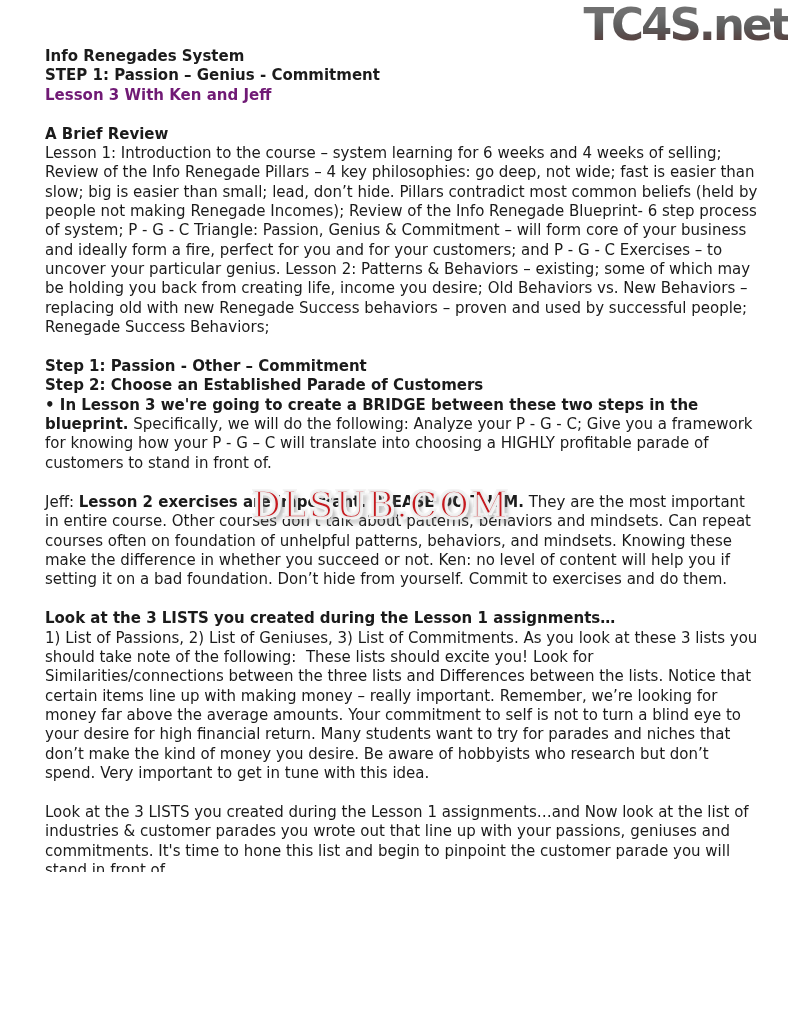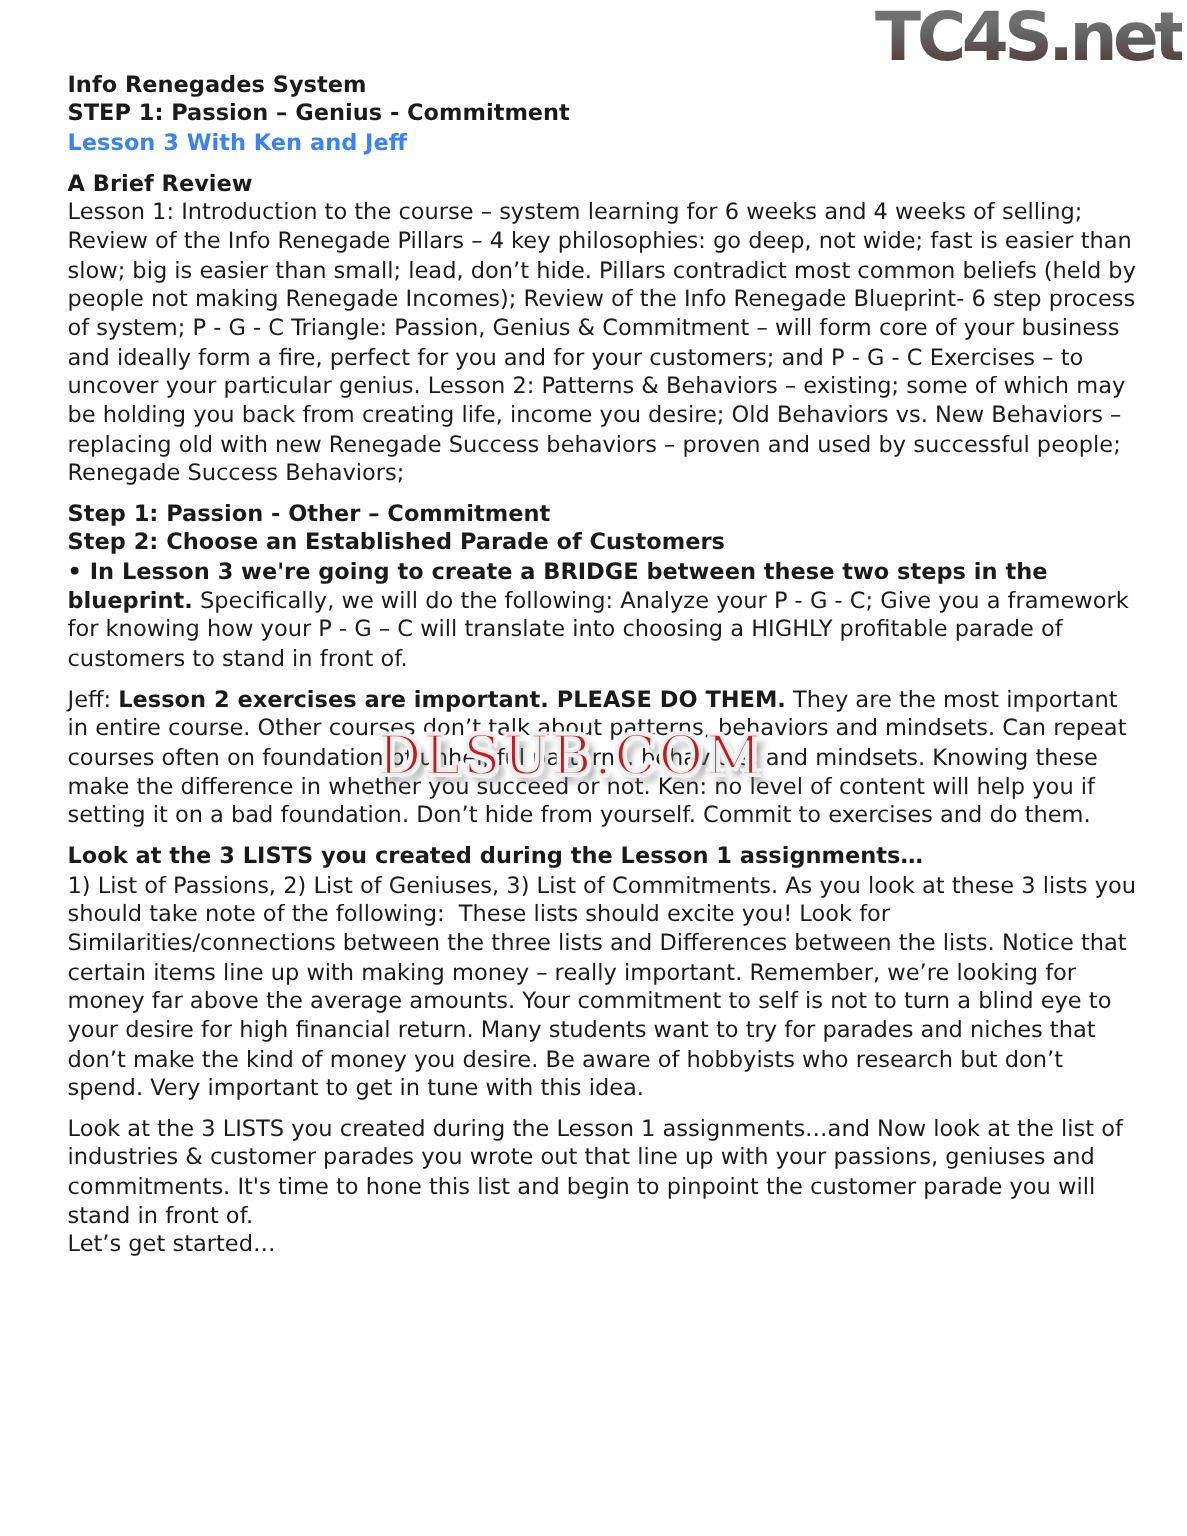--- a/index.html
+++ b/index.html
@@ -11,21 +11,21 @@
     font-family:"DejaVu Sans", sans-serif;
     color:#1b1b1b;
   }
   .content{
     position:absolute;
     left:45px;top:47px;width:713px;
     font-size:15px;
     line-height:19.3px;
   }
   p.para{margin:0;white-space:pre-wrap;}
-  p.space-before{margin-top:8px;}
+  p.space-before{margin-top:20px;}
   .b{font-weight:bold;text-align:center;}
 
   
   .tc4s{
     position:absolute;
     top:-2px;right:3px;
     font-family:"DejaVu Sans", sans-serif;
     font-weight:bold;
     font-size:45px;
     letter-spacing:-3px;
@@ -70,21 +70,21 @@
 </head>
 <body>
 
 <div class="page">
 
   <div class="tc4s">TC4S.net</div>
 
   <div class="content">
       <p class="para"><span class="b">Info Renegades System</span></p>
       <p class="para"><span class="b">STEP 1: Passion – Genius - Commitment</span></p>
-      <p class="para" style="color: #3b82f6;"><span class="b">Lesson 3 With Ken and Jeff</span></p>
+      <p class="para" style="color: #701a75;"><span class="b">Lesson 3 With Ken and Jeff</span></p>
       <p class="para space-before"><span class="b">A Brief Review</span></p>
       <p class="para"><span>Lesson 1: Introduction to the course – system learning for 6 weeks and 4 weeks of selling; Review of the Info Renegade Pillars – 4 key philosophies: go deep, not wide; fast is easier than slow; big is easier than small; lead, don’t hide. Pillars contradict most common beliefs (held by people not making Renegade Incomes); Review of the Info Renegade Blueprint- 6 step process of system; P - G - C Triangle: Passion, Genius &amp; Commitment – will form core of your business and ideally form a fire, perfect for you and for your customers; and P - G - C Exercises – to uncover your particular genius. Lesson 2: Patterns &amp; Behaviors – existing; some of which may be holding you back from creating life, income you desire; Old Behaviors vs. New Behaviors – replacing old with new Renegade Success behaviors – proven and used by successful people; Renegade Success Behaviors;</span></p>
       <p class="para space-before"><span class="b">Step 1: Passion - Other – Commitment</span></p>
       <p class="para"><span class="b">Step 2: Choose an Established Parade of Customers</span></p>
       <p class="para"><span class="b">• In Lesson 3 we're going to create a BRIDGE between these two steps in the blueprint.</span><span> Specifically, we will do the following: Analyze your P - G - C; Give you a framework for knowing how your P - G – C will translate into choosing a HIGHLY profitable parade of customers to stand in front of.</span></p>
       <p class="para space-before"><span>Jeff: </span><span class="b">Lesson 2 exercises are important. PLEASE DO THEM.</span><span> They are the most important in entire course. Other courses don’t talk about patterns, behaviors and mindsets. Can repeat courses often on foundation of unhelpful patterns, behaviors, and mindsets. Knowing these make the difference in whether you succeed or not. Ken: no level of content will help you if setting it on a bad foundation. Don’t hide from yourself. Commit to exercises and do them.</span></p>
       <p class="para space-before"><span class="b">Look at the 3 LISTS you created during the Lesson 1 assignments…</span></p>
       <p class="para"><span>1) List of Passions, 2) List of Geniuses, 3) List of Commitments. As you look at these 3 lists you should take note of the following:  These lists should excite you! Look for Similarities/connections between the three lists and Differences between the lists. Notice that certain items line up with making money – really important. Remember, we’re looking for money far above the average amounts. Your commitment to self is not to turn a blind eye to your desire for high financial return. Many students want to try for parades and niches that don’t make the kind of money you desire. Be aware of hobbyists who research but don’t spend. Very important to get in tune with this idea.</span></p>
       <p class="para space-before"><span>Look at the 3 LISTS you created during the Lesson 1 assignments…and Now look at the list of industries &amp; customer parades you wrote out that line up with your passions, geniuses and commitments. It's time to hone this list and begin to pinpoint the customer parade you will stand in front of.</span></p>
       <p class="para"><span>Let’s get started…</span></p>

